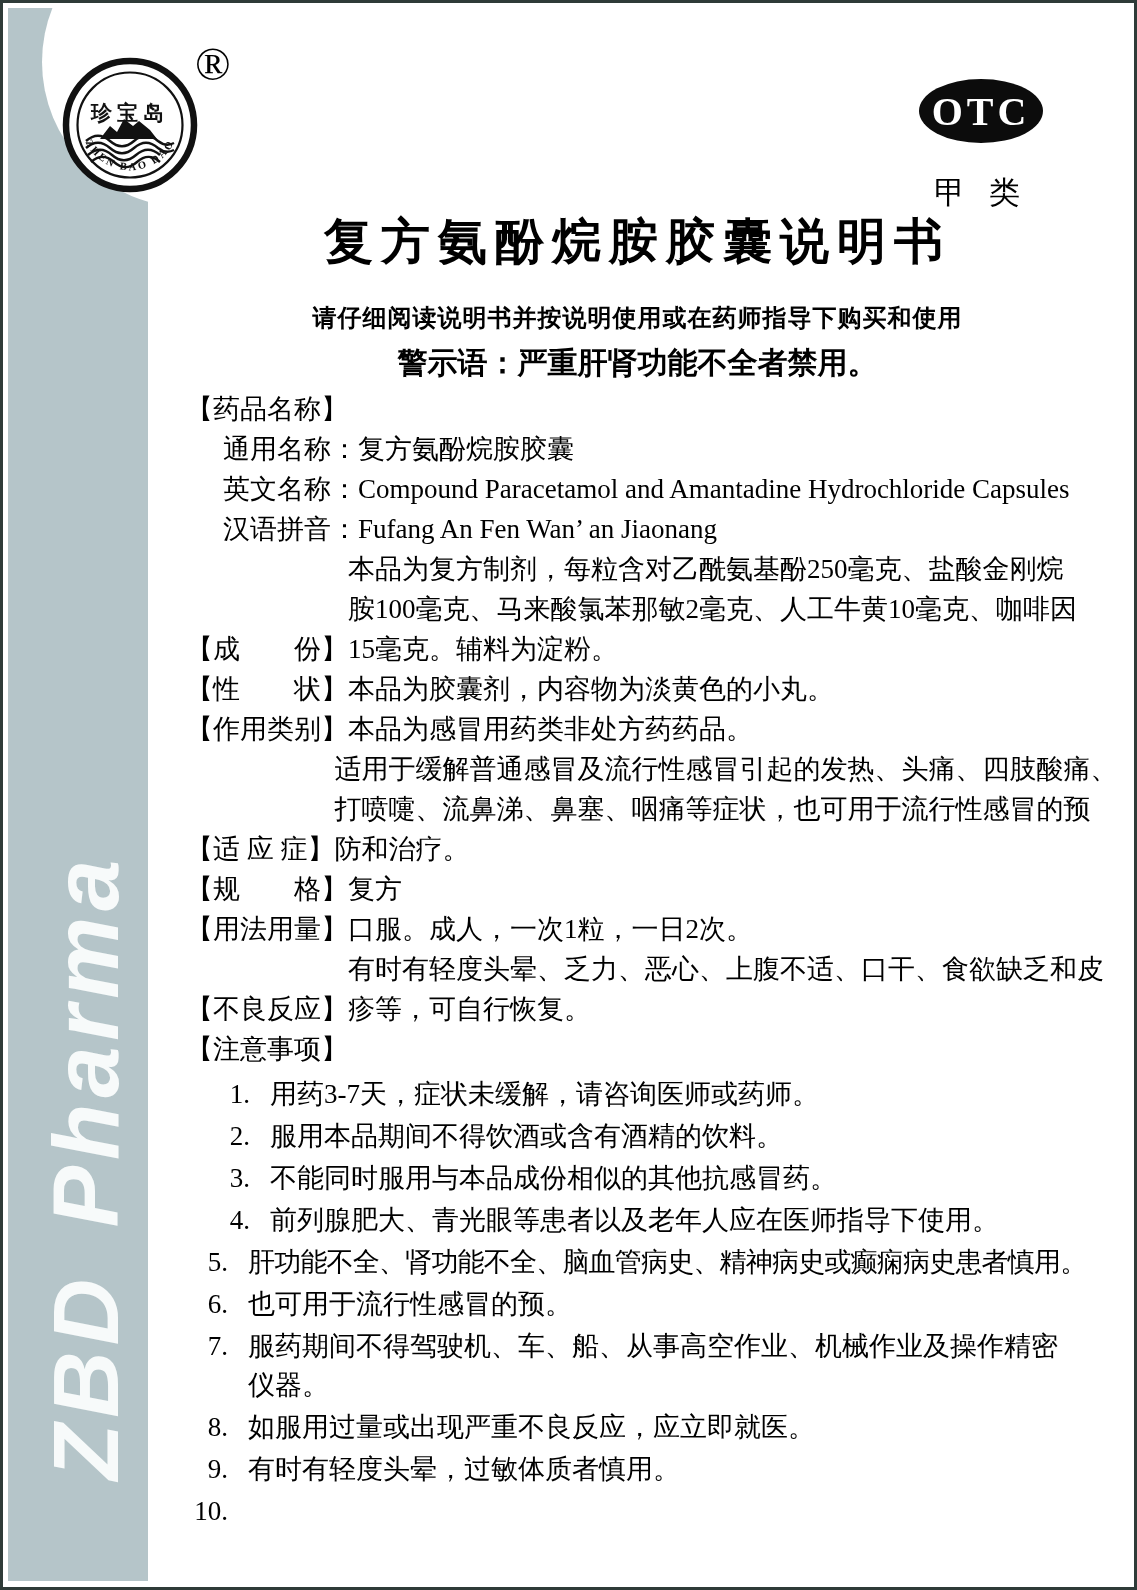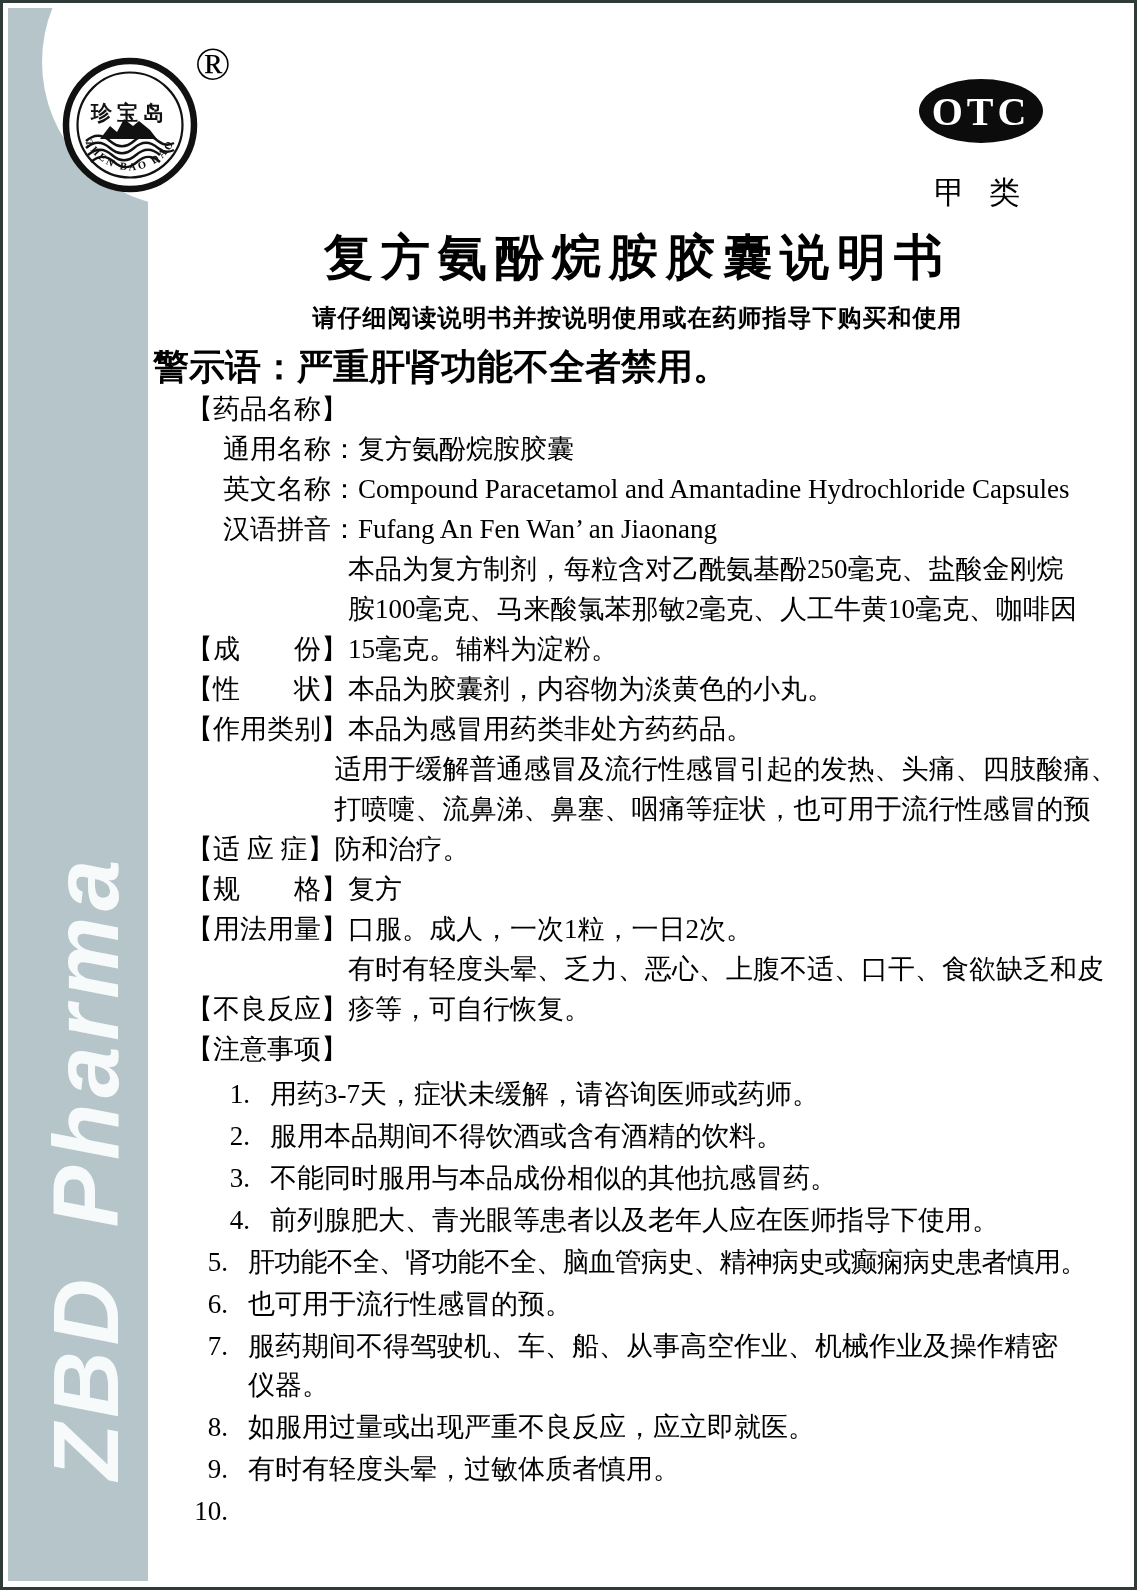--- a/index.html
+++ b/index.html
@@ -21,26 +21,26 @@
   .reg{position:absolute;left:192px;top:36px;font-size:47px;line-height:50px;font-weight:400;}
   
   .otc-oval{
     position:absolute;left:916px;top:76px;width:124px;height:64px;background:#0c0c0c;border-radius:50%;
     color:#ffffff;display:flex;align-items:center;justify-content:center;
     font-weight:700;font-size:40px;letter-spacing:4px;font-family:"Liberation Serif",serif;
   }
   .otc-class{position:absolute;left:906px;top:140px;width:144px;text-align:center;
     font-size:31px;font-weight:400;letter-spacing:8px;white-space:pre;margin-top:29px;}
   
-  .title{position:absolute;left:150px;right:12px;top:224px;text-align:center;
+  .title{position:absolute;left:150px;right:12px;top:208px;text-align:center;
     font-size:49px;font-weight:700;letter-spacing:8px;line-height:62px;white-space:pre;}
   .subtitle{position:absolute;left:150px;right:12px;top:299px;text-align:center;
     font-size:24px;font-weight:600;letter-spacing:1px;white-space:pre;}
-  .warning{position:absolute;left:150px;right:12px;top:340px;
-    font-size:36px;font-weight:600;white-space:pre;}
+  .warning{position:absolute;left:150px;right:12px;top:340px;text-align:center;
+    font-size:30px;font-weight:600;white-space:pre;}
   
   .content{position:absolute;left:183px;top:386px;right:8px;font-size:27px;line-height:40px;overflow:hidden;}
   .sec{display:flex;align-items:flex-end;}
   .sec .lbl{flex:0 0 auto;white-space:pre;}
   .sec .txt{white-space:pre;}
   .drug-sub{padding-left:37px;white-space:pre;}
   .notes{margin-top:6px;}
   .note-item{display:flex;line-height:39px;margin-bottom:3px;}
   .note-item .num{flex:0 0 42px;text-align:right;}
   .note-item .txt{margin-left:20px;white-space:pre;}

